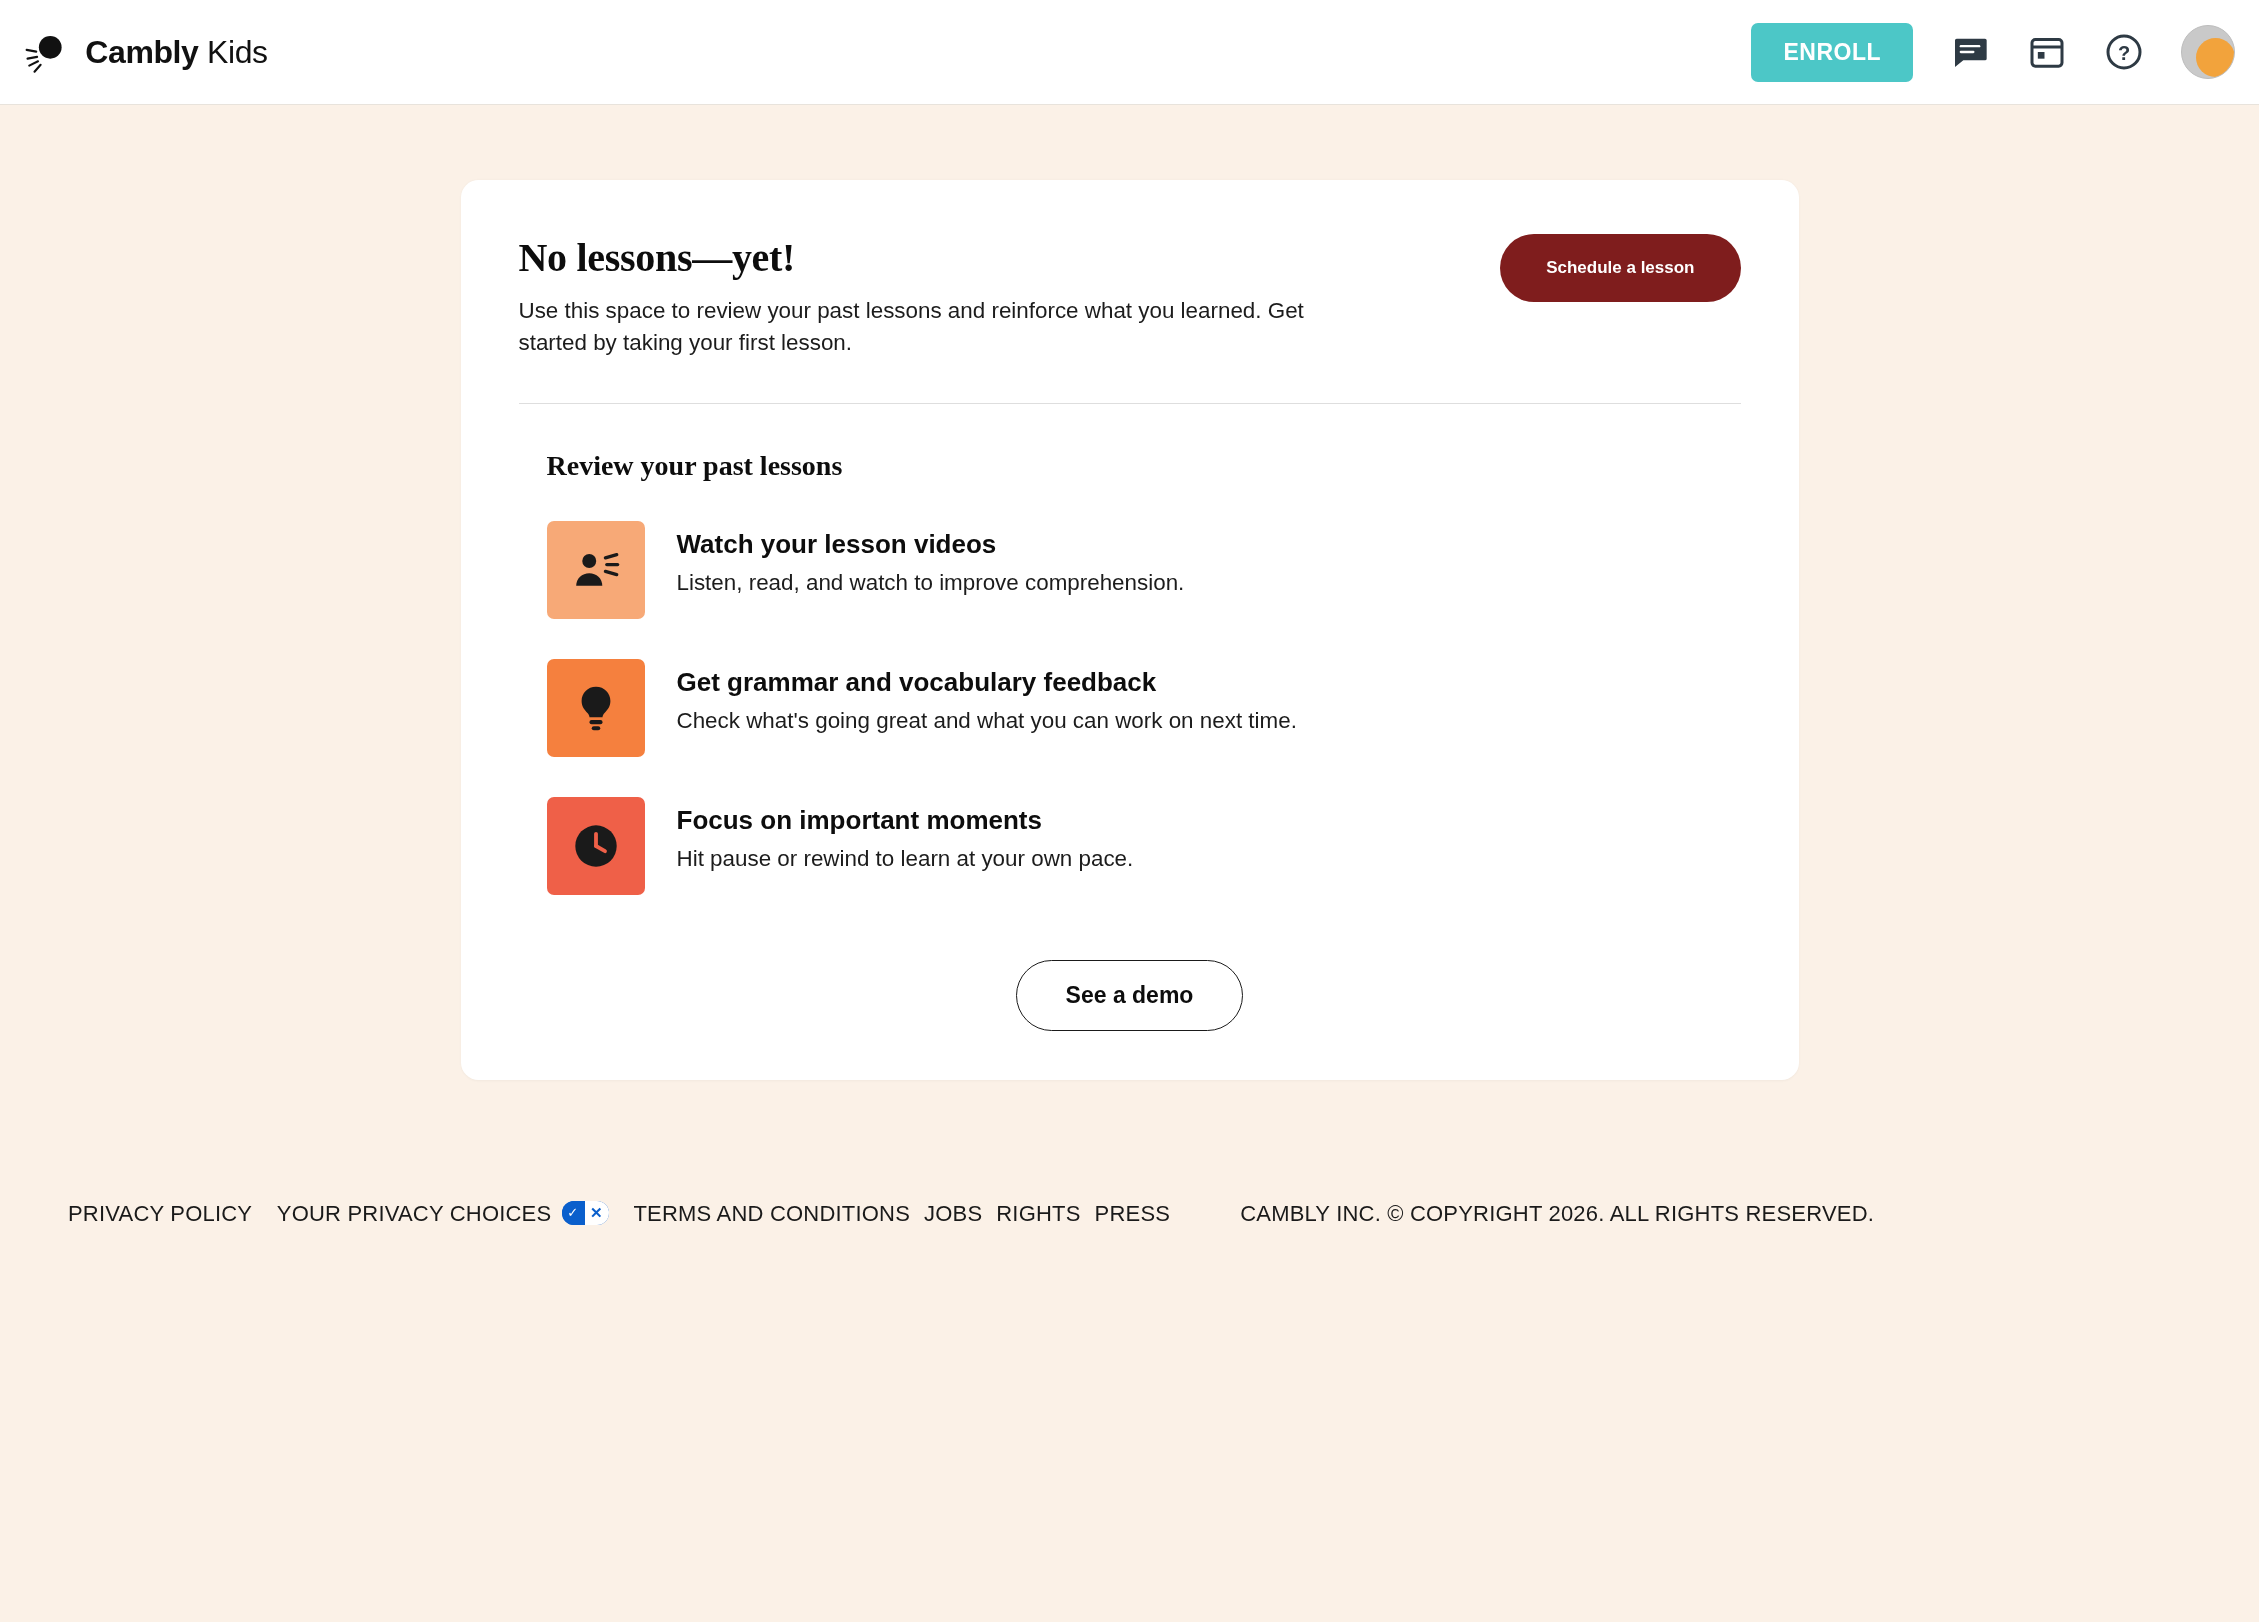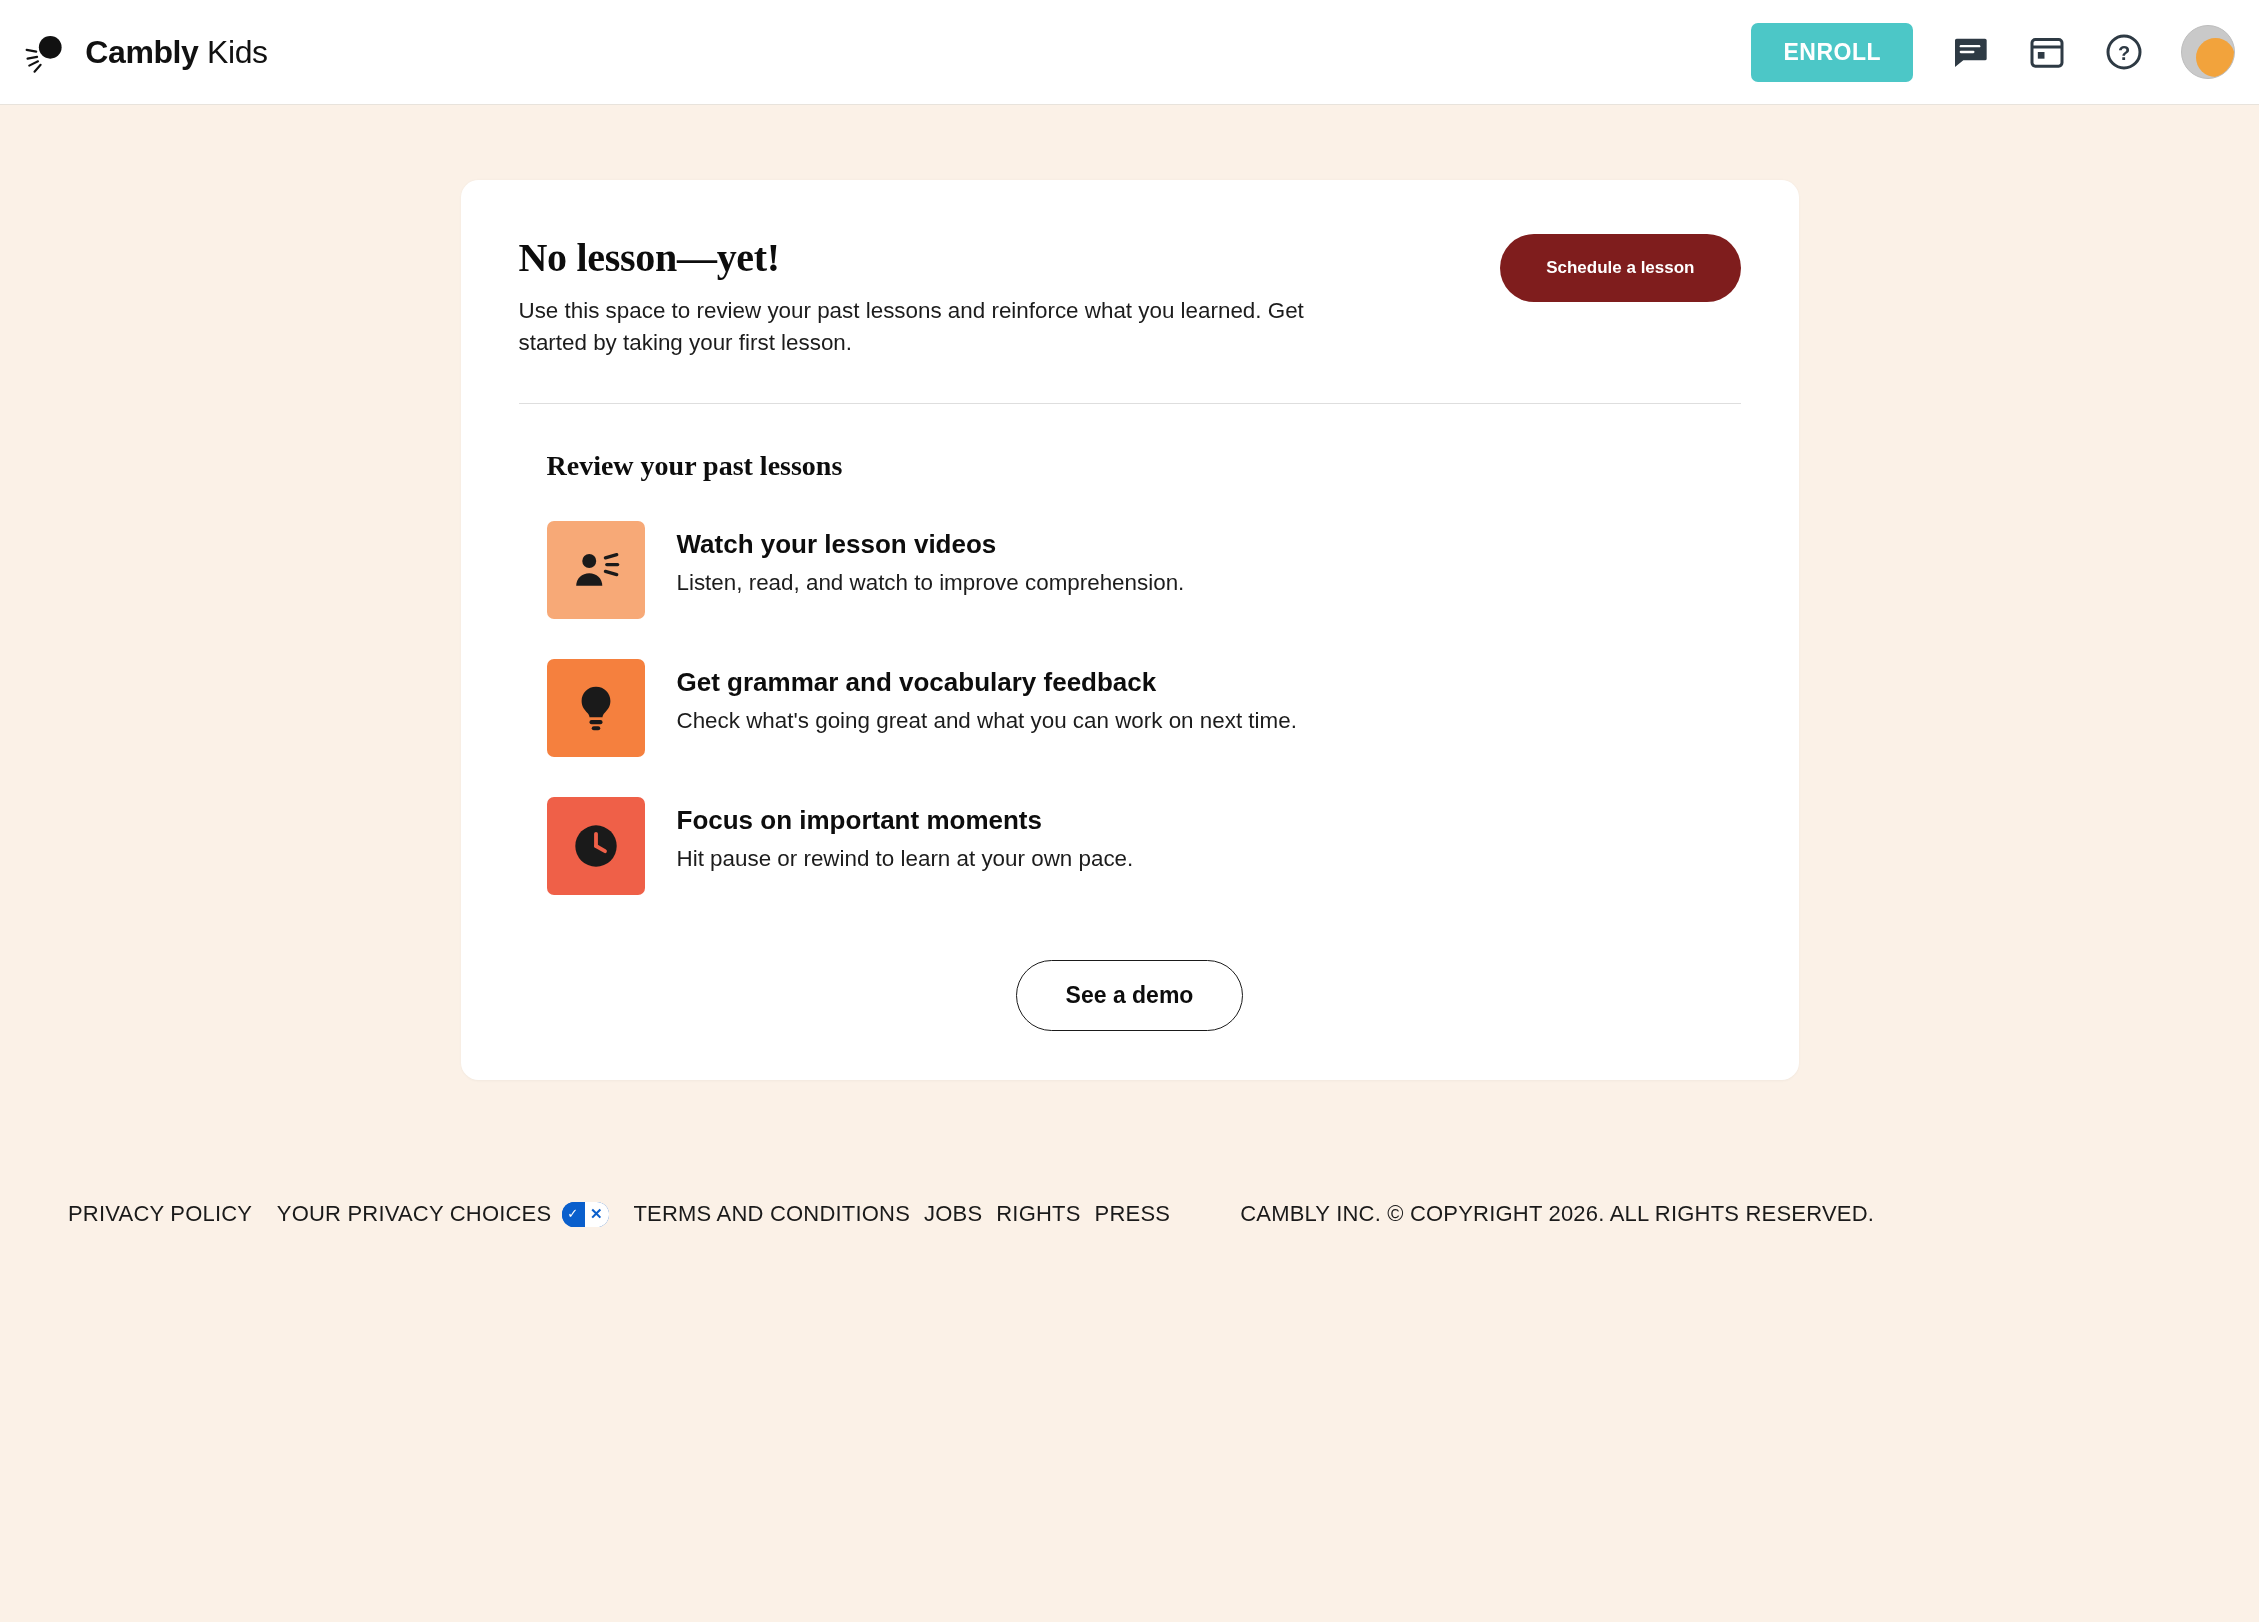--- a/index.html
+++ b/index.html
@@ -179,21 +179,21 @@
   
   .footer {
     margin-top: 121px;
     padding: 0 68px;
     display: flex;
     align-items: center;
     font-size: 22px;
     color: #1A1A1A;
     letter-spacing: 0.2px;
   }
-  .footer-links { display: flex; align-items: flex-end; gap: 0; }
+  .footer-links { display: flex; align-items: flex-start; gap: 0; }
   .footer-link { cursor: pointer; white-space: nowrap; }
   .gap-lg { width: 24.6px; }
   .gap-sm { width: 14px; }
   .privacy-badge {
     display: inline-flex; align-items: center; justify-content: center;
     width: 47px; height: 24.6px; border-radius: 12.3px;
     background: #0A5FCC; margin-left: 10.5px; margin-right: 0;
     position: relative; cursor: pointer;
   }
   .privacy-badge .left-half {
@@ -267,21 +267,21 @@
 
     <div class="avatar"></div>
   </div>
 </div>
 
 <div class="main">
   <div class="card">
 
     <div class="card-top">
       <div>
-        <div class="card-title">No lesson—yet!</div>
+        <div class="card-title">No lessons—yet!</div>
         <div class="card-sub">Use this space to review your past lessons and reinforce what you learned. Get started by taking your first lesson.</div>
       </div>
       <button class="schedule-btn">Schedule a lesson</button>
     </div>
 
     <div class="divider"></div>
 
     <div class="review-title">Review your past lessons</div>
 
     <div class="feature-list">

